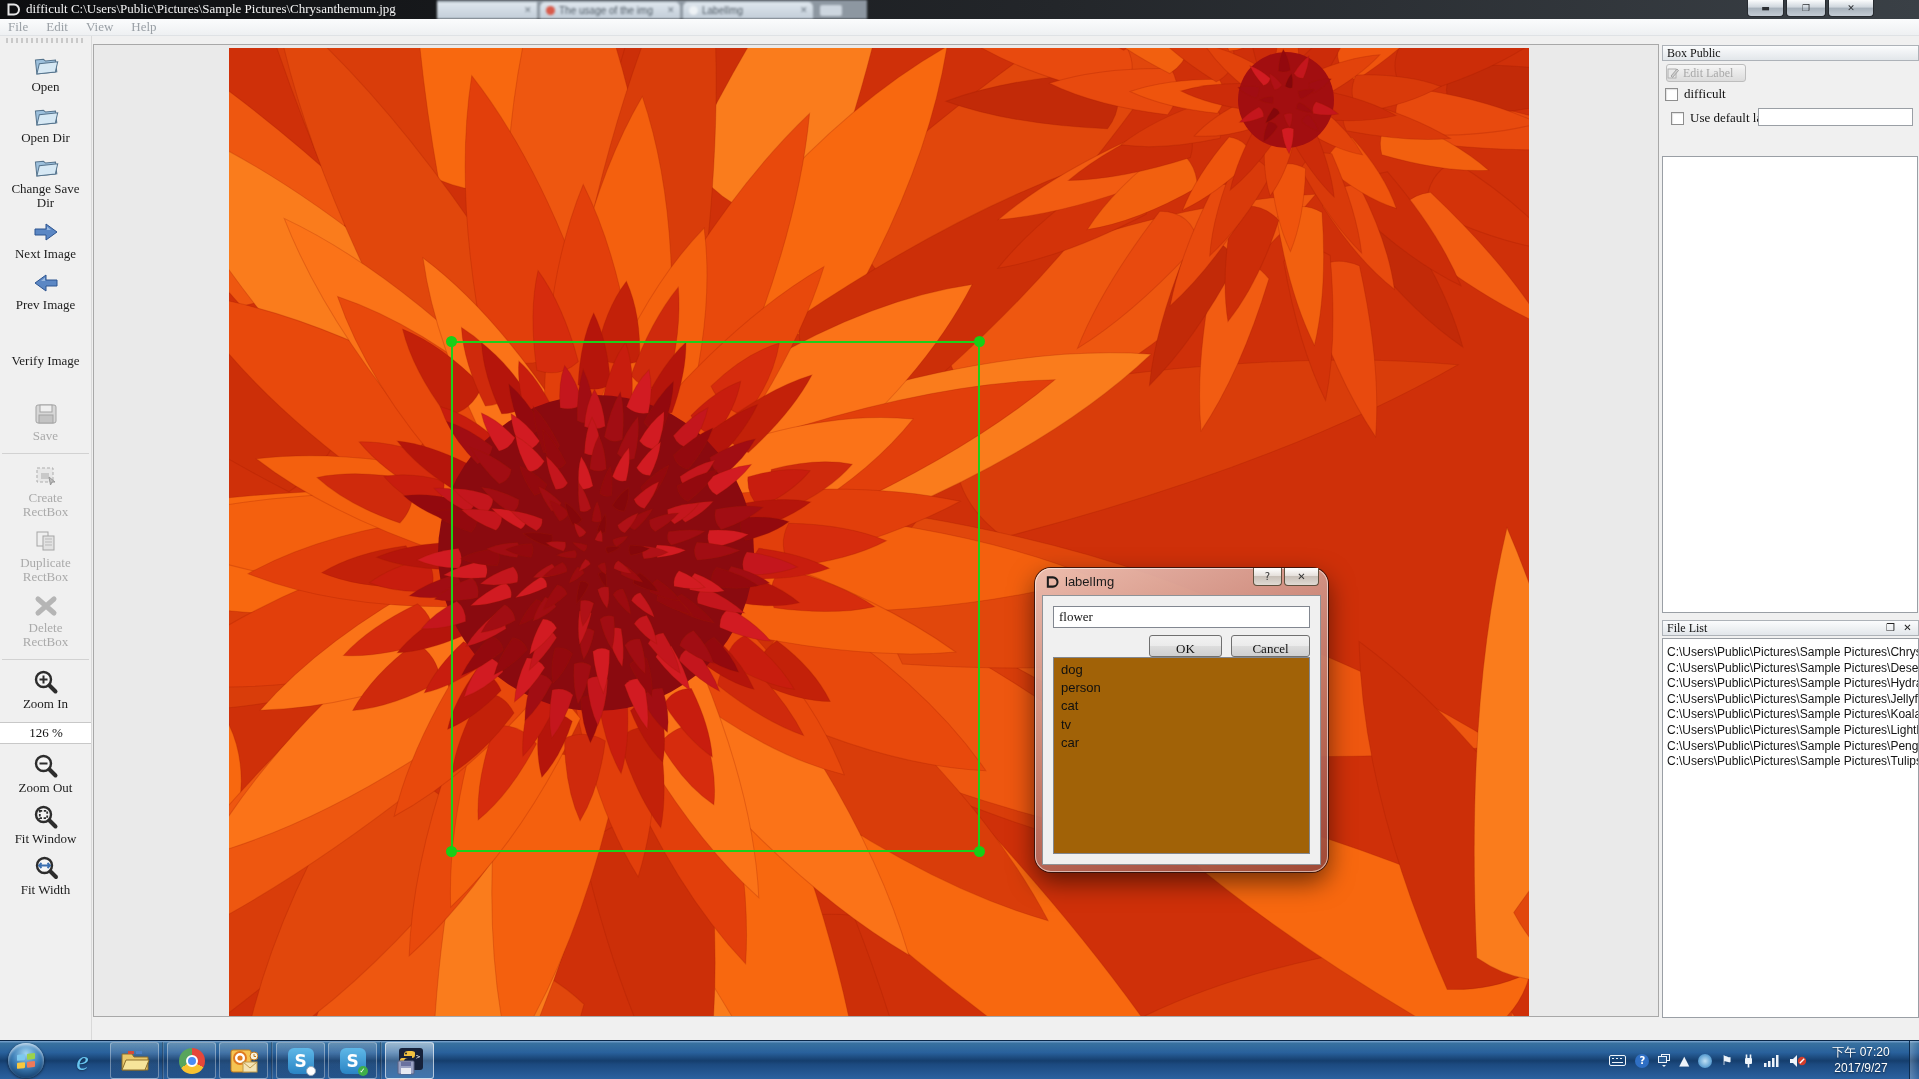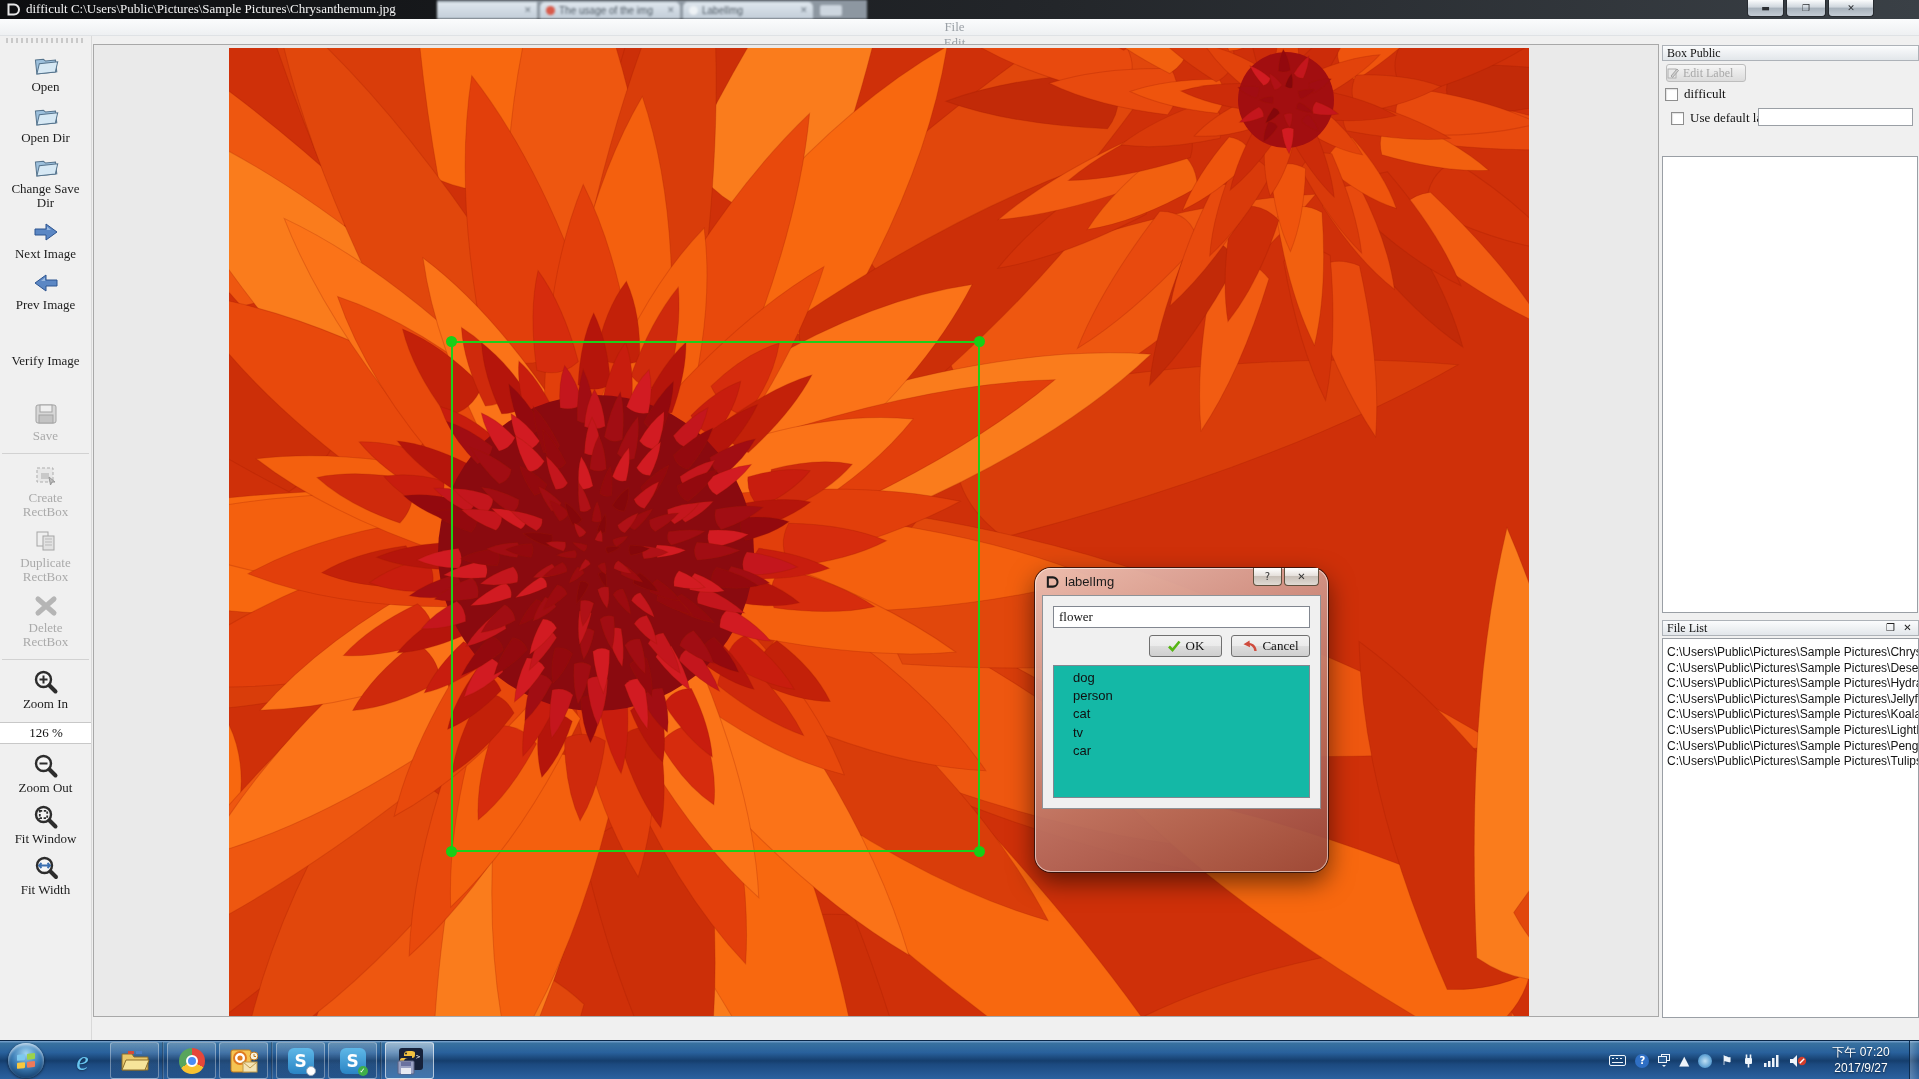--- a/index.html
+++ b/index.html
@@ -22,21 +22,21 @@
   .newtab-btn { width:22px; height:11px; background:#cdd6df; border-radius:2px; margin:0 0 3px 4px; }
   .winctrls { position:absolute; left:1745px; top:0; height:18px; display:flex; }
   .wbtn { height:17px; margin-left:2px; border:1px solid #272b30; border-top:none;
     border-radius:0 0 4px 4px; background:linear-gradient(#fbfcfd,#cfd6dd 45%,#a7b1bb 50%,#c4ccd4);
     color:#2c2f33; font-family:"DejaVu Sans",sans-serif; font-size:9px; text-align:center; line-height:16px; }
   .wbtn.min { width:37px; } .wbtn.res { width:40px; } .wbtn.cls { width:46px; }
 
   
   .menubar { position:absolute; left:0; top:19px; width:1919px; height:17px;
     background:linear-gradient(#fbfcfd,#eef0f2); border-bottom:1px solid #dfe2e5;
-    display:flex; align-items:center; padding-left:8px;flex-direction:column; }
+    display:flex; align-items:center; padding-left:8px; }
   .menu-item { color:#9aa0a6; font-size:13px; margin-right:18px; font-family:"Liberation Serif",serif; }
 
   
   .toolbar { position:absolute; left:0; top:36px; width:92px; height:1004px;
     background:#f0f0f0; border-right:1px solid #d9d9d9; overflow:hidden; }
   .tb-handle { height:5px; margin:2px 6px 0 6px;
     background:repeating-linear-gradient(90deg,#c9c9c9 0 2px,transparent 2px 5px); }
   .tb-item { display:flex; flex-direction:column; align-items:center; margin-top:9px; }
   .tb-ico { width:28px; height:26px; display:flex; align-items:center; justify-content:center; }
   .tb-label { font-size:13px; color:#1c1c1c; width:88px; text-align:center; line-height:14px; margin-top:2px; }
@@ -92,30 +92,30 @@
     box-shadow:0 0 0 1px rgba(45,15,10,.85), 0 10px 26px rgba(0,0,0,.55),
                inset 0 0 0 1px rgba(255,255,255,.55); }
   .dlg-titlebar { position:absolute; left:0; top:0; width:100%; height:27px; display:flex; align-items:center; }
   .dlg-icon { margin:0 6px 0 10px; width:14px; height:12px; }
   .dlg-title { font-family:"Liberation Sans",sans-serif; font-size:13px; color:#1b1b1b; }
   .dlg-ctrls { position:absolute; right:9px; top:0; display:flex; }
   .dlg-cbtn { height:18px; border:1px solid #60513f; border-top:none; border-radius:0 0 4px 4px;
     background:linear-gradient(#ffffff,#e6e1dc 45%,#c8c0b8 50%,#e0dad3); margin-left:2px;
     font-family:"DejaVu Sans",sans-serif; font-size:10px; color:#333; text-align:center; line-height:17px; }
   .dlg-help { width:29px; } .dlg-close { width:35px; }
-  .dlg-body { position:absolute; left:7px; top:27px; width:279px; height:214px;
+  .dlg-body { position:absolute; left:7px; top:27px; width:279px; height:270px;
     background:#f0f0f0; border:1px solid #8f9296; display:flex; flex-direction:column; padding:10px; }
   .dlg-input { height:22px; background:#fff; border:1px solid #828790; font-size:13px;
     font-family:"Liberation Serif",serif; color:#111; padding:2px 5px; width:100%; }
   .dlg-btnrow { display:flex; justify-content:flex-end; gap:9px; margin-top:7px; }
   .w7btn { height:22px; border:1px solid #707070; border-radius:3px;
     background:linear-gradient(#f2f2f2,#ebebeb 48%,#dddddd 50%,#cfcfcf); font-size:13px; color:#111;
-    display:flex; align-items:center; justify-content:center; gap:5px; font-family:"Liberation Serif",serif; }
+    display:flex; align-items:center; justify-content:center; gap:5px; font-family:"Liberation Serif",serif;flex-direction:column; }
   .ok-btn { width:73px; } .cancel-btn { width:79px; }
-  .dlg-list { margin-top:8px; flex:1; background:#14b8a6; border:1px solid #828790; padding:3px 12px; overflow:hidden; }
+  .dlg-list { flex:1; background:#a16207; border:1px solid #828790; padding:3px 0; overflow:hidden; }
   .dlg-list-item { font-family:"Liberation Sans",sans-serif; font-size:13px; color:#101010;
     line-height:18.2px; padding-left:7px; }
 
   
   .taskbar { position:absolute; left:0; top:1040px; width:1919px; height:39px;
     background:linear-gradient(180deg,#7fa8d2 0%,#38719f 6%,#29619c 30%,#153e6d 52%,#1c4a80 62%,#2b619f 100%);
     border-top:1px solid #0a2748; }
   .start-orb { position:absolute; left:8px; top:2px; width:36px; height:35px; border-radius:50%;
     background:radial-gradient(circle at 50% 30%,#9fd4f2 0%,#3e7fb8 45%,#123a66 85%);
     box-shadow:inset 0 2px 3px rgba(255,255,255,.65), 0 1px 3px rgba(0,0,0,.6);

